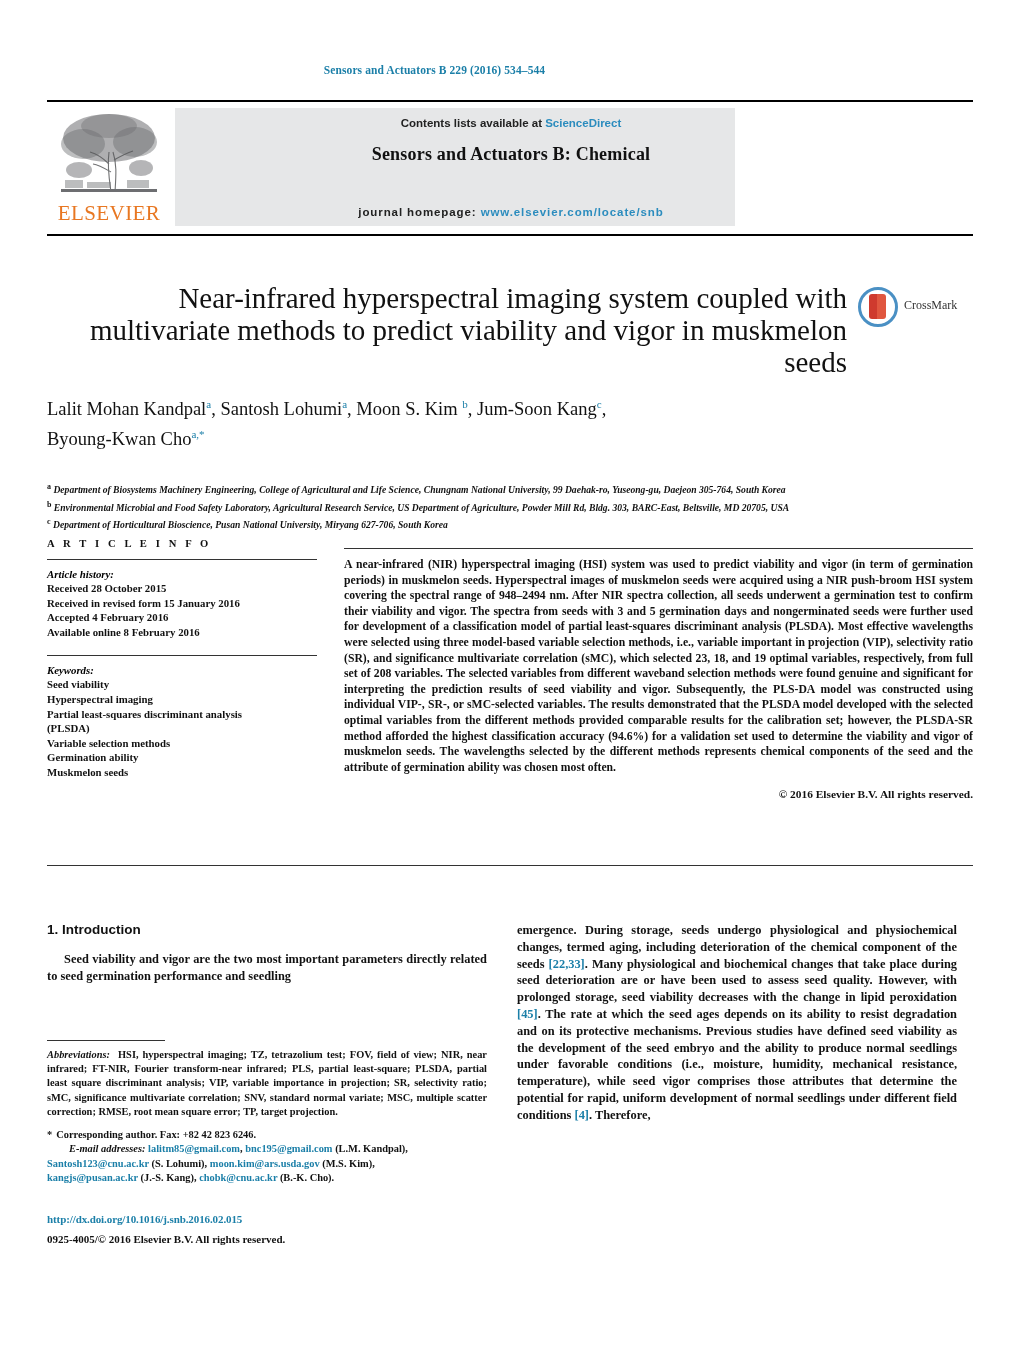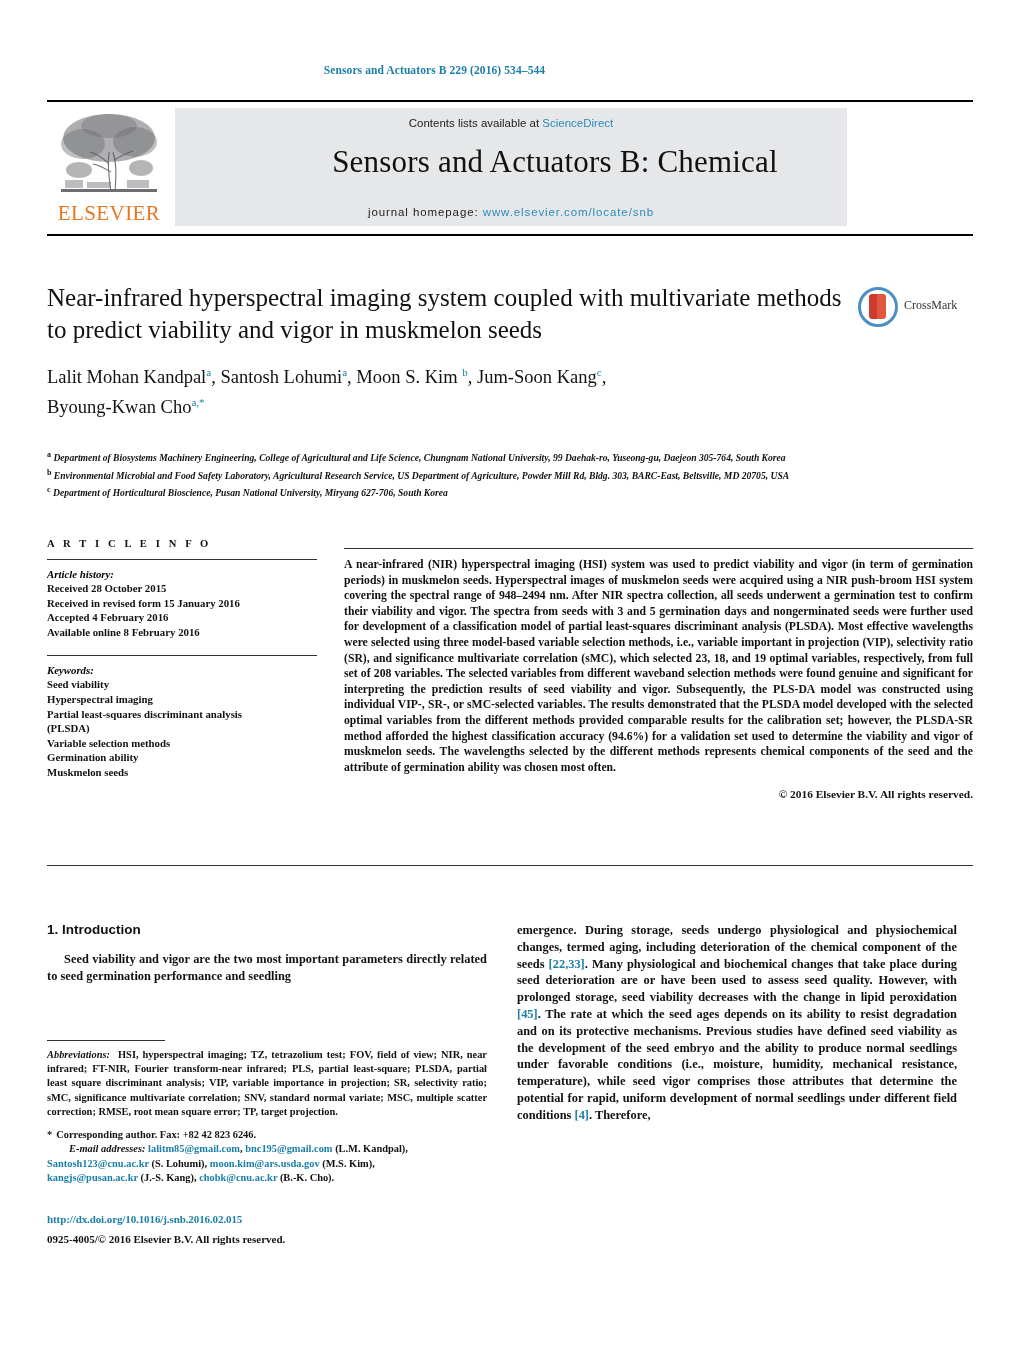--- a/index.html
+++ b/index.html
@@ -63,43 +63,43 @@
     width: 104px;
     text-align: center;
     font-family: "Liberation Serif", serif;
     font-size: 21px;
     letter-spacing: .4px;
     color: #E87722;
   }
   .journal-band {
     position: absolute;
     left: 128px; top: 8px;
-    width: 672px; height: 118px;
+    width: 560px; height: 118px;
     background: #e6e7e8;
+    font-weight: bold;
   }
   .contents-line {
     position: absolute;
     left: 0; top: 9px;
     width: 672px;
     text-align: center;
     font-family: "Liberation Sans", sans-serif;
     font-size: 11.5px;
     color: #222;
   }
   .contents-line .sd-link { color: #2b8cbe; }
   .journal-title {
     position: absolute;
     left: 0; top: 36px;
     width: 672px;
     text-align: center;
     font-family: "Liberation Serif", serif;
-    font-size: 31px;
+    font-size: 18px;
     color: #111;
     letter-spacing: .2px;
-    margin-left: 44px;
   }
   .homepage-line {
     position: absolute;
     left: 0; bottom: 8px;
     width: 672px;
     text-align: center;
     font-family: "Liberation Sans", sans-serif;
     font-size: 11.5px;
     letter-spacing: .9px;
     color: #222;
@@ -178,25 +178,26 @@
   }
 
   
   .title-block {
     position: absolute;
     left: 47px; top: 282px;
     width: 800px;
   }
   .art-title {
     font-family: "Liberation Serif", serif;
-    font-size: 25px;
+    font-size: 29px;
     line-height: 32px;
     color: #111;
     margin: 0;
     font-weight: normal;
+    text-align: right;
   }
   .authors {
     margin-top: 14px;
     font-size: 18.5px;
     line-height: 25px;
     color: #111;
   }
   .authors sup { font-size: 11px; color: #1b7fa8; }
   .affils {
     margin-top: 28px;

